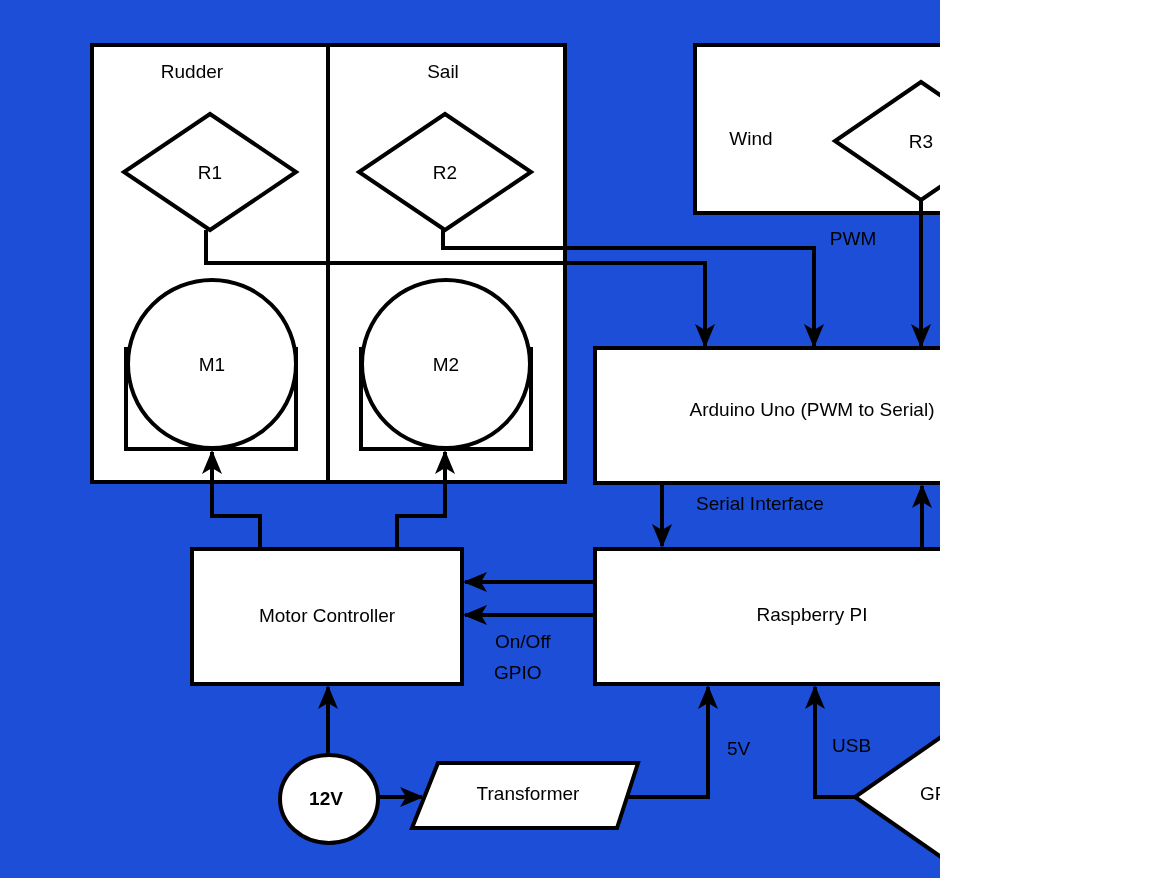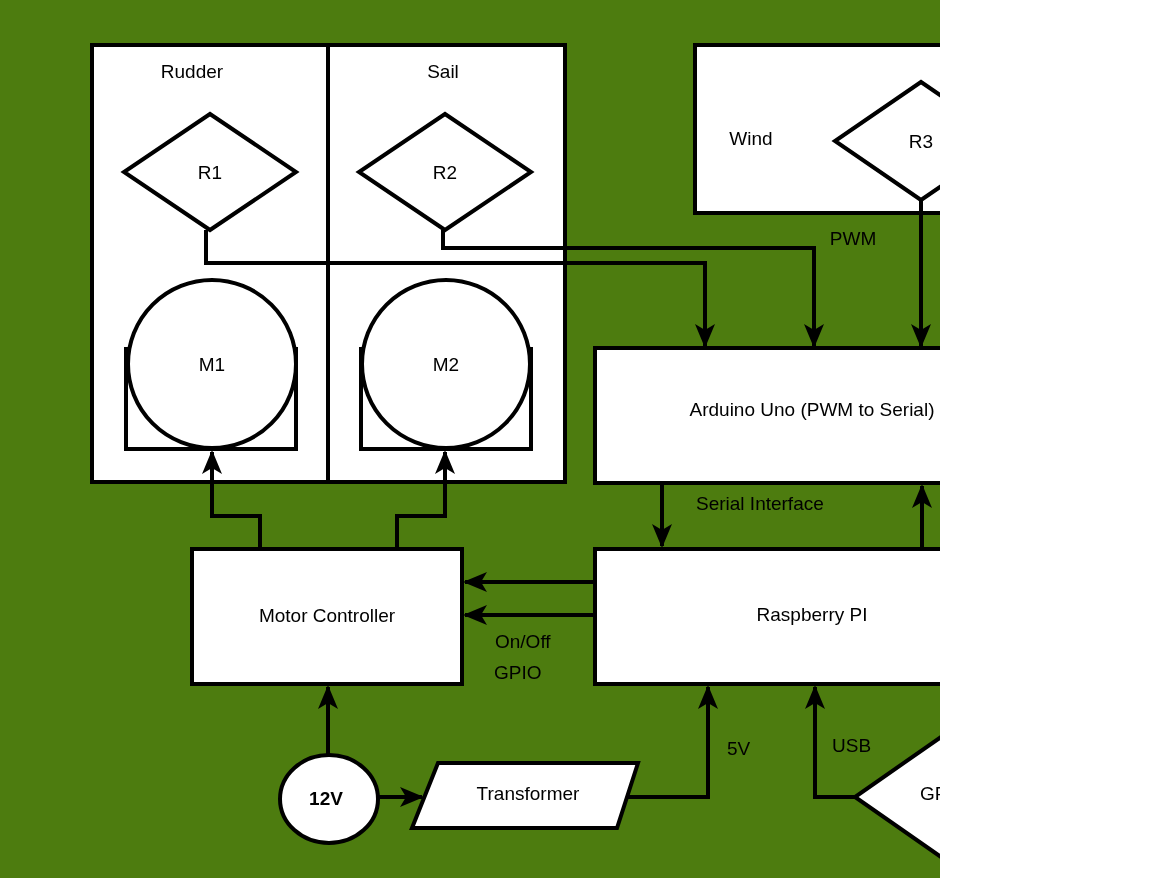--- a/index.html
+++ b/index.html
@@ -4,21 +4,21 @@
 <style>
   html, body {
     margin: 0;
     padding: 0;
     background: #ffffff;
   }
   .canvas {
     position: relative;
     width: 940px;
     height: 878px;
-    background: #4d7c0f;
+    background: #1d4ed8;
     overflow: hidden;
     font-family: "Liberation Sans", sans-serif;
     text-align: center;
   }
   svg text {
     font-family: "Liberation Sans", sans-serif;
     font-size: 19px;
     fill: #000000;
   }
   svg text.bold { font-weight: bold; }

